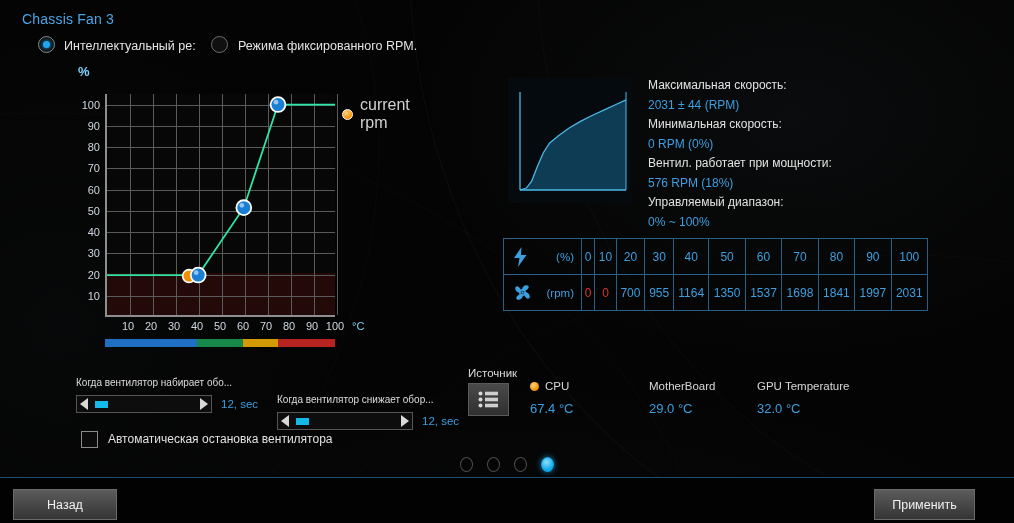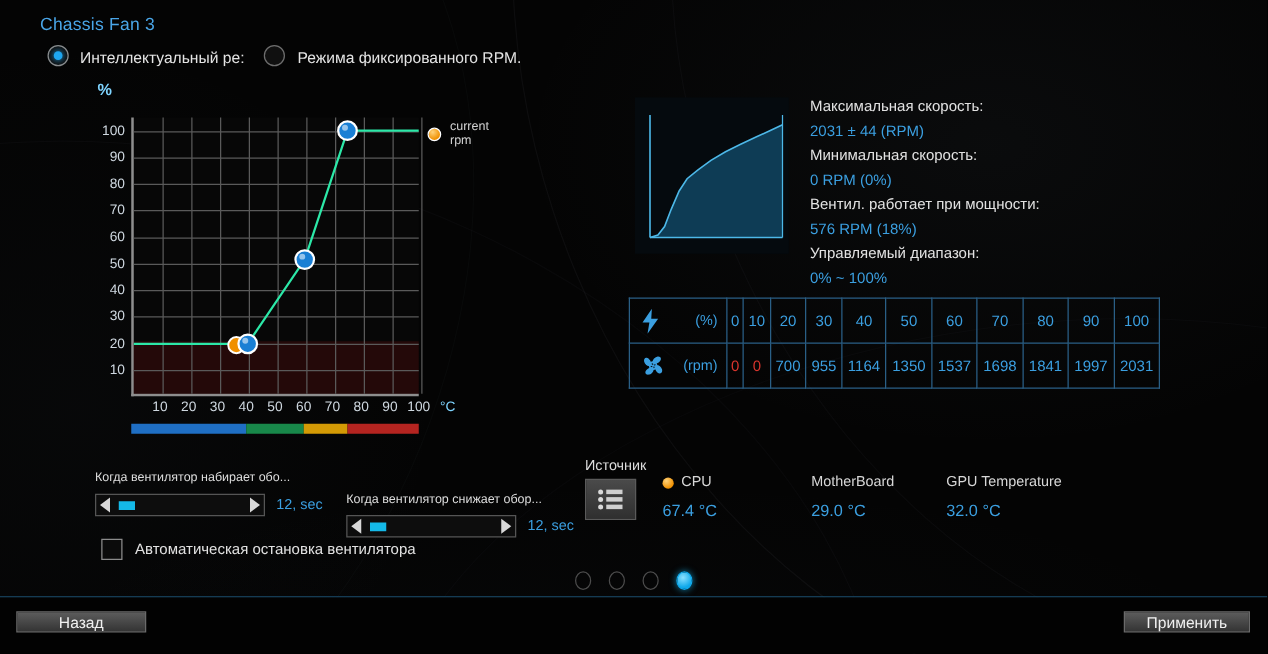--- a/index.html
+++ b/index.html
@@ -23,21 +23,21 @@
   
   .swirl { position: absolute; pointer-events: none; border-radius: 50%; border: 1px solid rgba(175,190,205,0.055); }
   .sw1 { width: 900px; height: 1100px; left: 420px; top: -520px; transform: rotate(-18deg); }
   .sw2 { width: 760px; height: 980px; left: 560px; top: -430px; transform: rotate(-26deg); border-color: rgba(175,190,205,0.04); }
   .sw3 { width: 1200px; height: 900px; left: -480px; top: 120px; transform: rotate(12deg); border-color: rgba(160,180,200,0.035); }
   .sw4 { width: 620px; height: 860px; left: -260px; top: -190px; transform: rotate(22deg); border-color: rgba(160,180,200,0.03); }
   .sw5 { width: 1050px; height: 620px; left: 300px; top: 260px; transform: rotate(-8deg); border-color: rgba(150,175,200,0.03); }
 
   
   #title {
-    position: absolute; left: 32px; top: 11px;
+    position: absolute; left: 22px; top: 11px;
     font-size: 14px; color: #4aa6e8; letter-spacing: .2px;
   }
   #mode-row { position: absolute; left: 38px; top: 36px; display: flex; align-items: center; }
   .radio-wrap { display: flex; align-items: flex-end; }
   .radio {
     width: 17px; height: 17px; border-radius: 50%;
     border: 1px solid #8b8b8b; background: #101010;
     display: flex; align-items: center; justify-content: center;
     flex: 0 0 auto;
   }
@@ -75,21 +75,21 @@
     font-size: 11px; color: #cfd8e0; transform: translateY(-50%);
   }
   .yticks { position: absolute; left: 0; top: 30px; width: 40px; height: 223px; }
   .xticks { position: absolute; left: 45px; top: 256px; width: 244px; height: 16px; }
   .xtick { position: absolute; font-size: 11px; color: #cfd8e0; transform: translateX(-50%); }
   #deg-c { position: absolute; left: 292px; top: 256px; font-size: 11px; color: #7fd4ff; }
   #colorbar { position: absolute; left: 45px; top: 275px; height: 8px; width: 230px; display: flex; }
   #colorbar > div { height: 100%; }
   #legend {
     position: absolute; left: 282px; top: 32px;
-    display: flex; align-items: center; font-size: 10px; color: #d2d2d2;
+    display: flex; align-items: center; font-size: 16px; color: #d2d2d2;
   }
   .legend-dot {
     width: 11px; height: 11px; border-radius: 50%;
     background: radial-gradient(circle at 35% 30%, #ffd27a, #f09000 70%);
     border: 1.5px solid #ffffff; margin-right: 7px; flex: 0 0 auto;
   }
 
   
   #mini-chart {
     position: absolute; left: 508px; top: 78px; width: 123px; height: 125px;
@@ -152,28 +152,28 @@
   }
   .temp-val { font-size: 13px; color: #3b9fe0; margin-top: 9px; }
 
   #dots { position: absolute; left: 0; top: 457px; width: 1014px; display: flex; justify-content: center; gap: 14px; }
   .pg-dot { width: 13px; height: 15px; border-radius: 50%; border: 1px solid #4c4c4c; }
   .pg-dot.active { background: radial-gradient(circle at 40% 32%, #8ae0ff, #0ea8ea 70%); border-color: #0ea8ea; box-shadow: 0 0 6px rgba(20,180,240,.7); }
 
   #sep { position: absolute; left: 0; top: 477px; width: 1014px; height: 1px; background: #1b4e6e; }
   #footer { position: absolute; left: 0; top: 478px; width: 1014px; height: 45px; background: #020202; }
   .btn {
-    position: absolute; top: 11px; height: 17px;
+    position: absolute; top: 11px; height: 31px;
     background: linear-gradient(180deg,#5c5c5c,#343434);
     border: 1px solid #6a6a6a; color: #f0f0f0;
     font-size: 12.5px; display: flex; align-items: center; justify-content: center;
   }
   #btn-back { left: 13px; width: 104px; }
   #btn-cancel { left: 783px; width: 108px; }
-  #btn-apply { left: 899px; width: 101px; }
+  #btn-apply { left: 874px; width: 101px; }
 </style>
 </head>
 <body>
 
 <div id="app">
   <div class="swirl sw1"></div>
   <div class="swirl sw2"></div>
   <div class="swirl sw3"></div>
   <div class="swirl sw4"></div>
   <div class="swirl sw5"></div>

